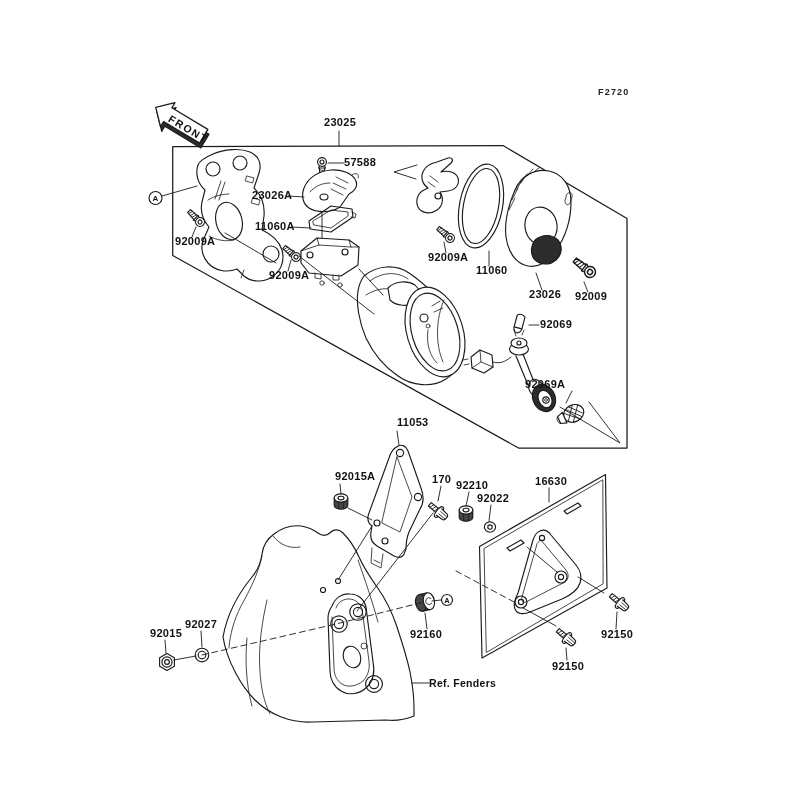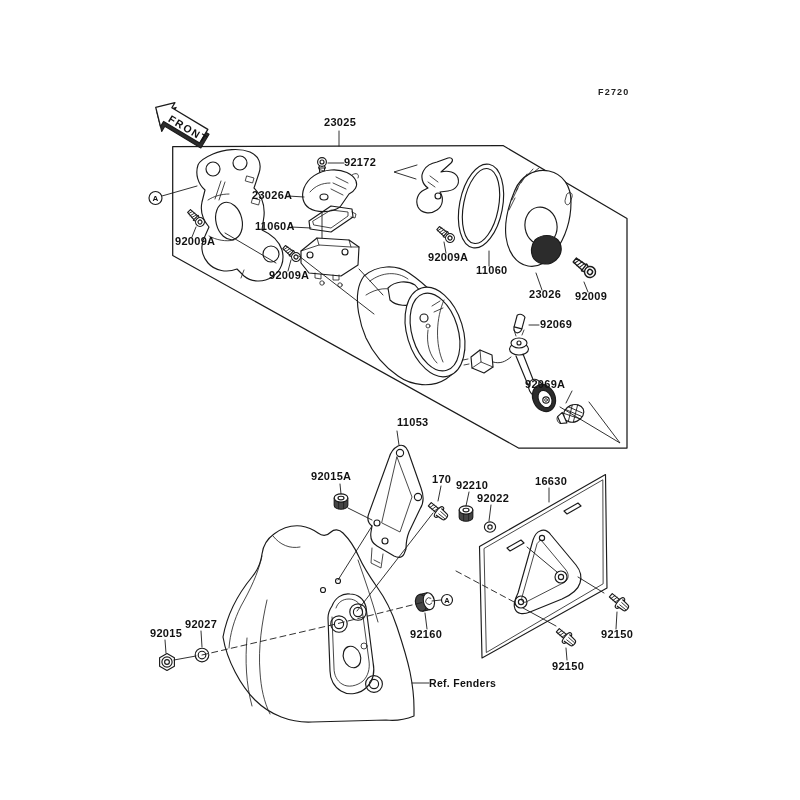--- a/index.html
+++ b/index.html
@@ -315,33 +315,33 @@
   </g>
   <g>
     <path class="dash" d="M202,655 L336,624 L424,602"></path>
     <path class="dash" d="M456,571 L516,603"></path>
   </g>
 </svg>
 
 <div class="code-label" style="left:598px;top:87px">F2720</div>
 
 <div class="part-label" style="left:324px;top:116px">23025</div>
-<div class="part-label" style="left:344px;top:156px">92172</div>
+<div class="part-label" style="left:344px;top:156px">57588</div>
 <div class="part-label" style="left:252px;top:189px">23026A</div>
 <div class="part-label" style="left:255px;top:220px">11060A</div>
 <div class="part-label" style="left:175px;top:235px">92009A</div>
 <div class="part-label" style="left:269px;top:269px">92009A</div>
 <div class="part-label" style="left:428px;top:251px">92009A</div>
 <div class="part-label" style="left:476px;top:264px">11060</div>
 <div class="part-label" style="left:529px;top:288px">23026</div>
 <div class="part-label" style="left:575px;top:290px">92009</div>
 <div class="part-label" style="left:540px;top:318px">92069</div>
 <div class="part-label" style="left:525px;top:378px">92069A</div>
 <div class="part-label" style="left:397px;top:416px">11053</div>
-<div class="part-label" style="left:311px;top:470px">92015A</div>
+<div class="part-label" style="left:335px;top:470px">92015A</div>
 <div class="part-label" style="left:432px;top:473px">170</div>
 <div class="part-label" style="left:456px;top:479px">92210</div>
 <div class="part-label" style="left:477px;top:492px">92022</div>
 <div class="part-label" style="left:535px;top:475px">16630</div>
 <div class="part-label" style="left:601px;top:628px">92150</div>
 <div class="part-label" style="left:552px;top:660px">92150</div>
 <div class="part-label" style="left:410px;top:628px">92160</div>
 <div class="part-label" style="left:185px;top:618px">92027</div>
 <div class="part-label" style="left:150px;top:627px">92015</div>
 <div class="ref-label" style="left:429px;top:677px">Ref. Fenders</div>

